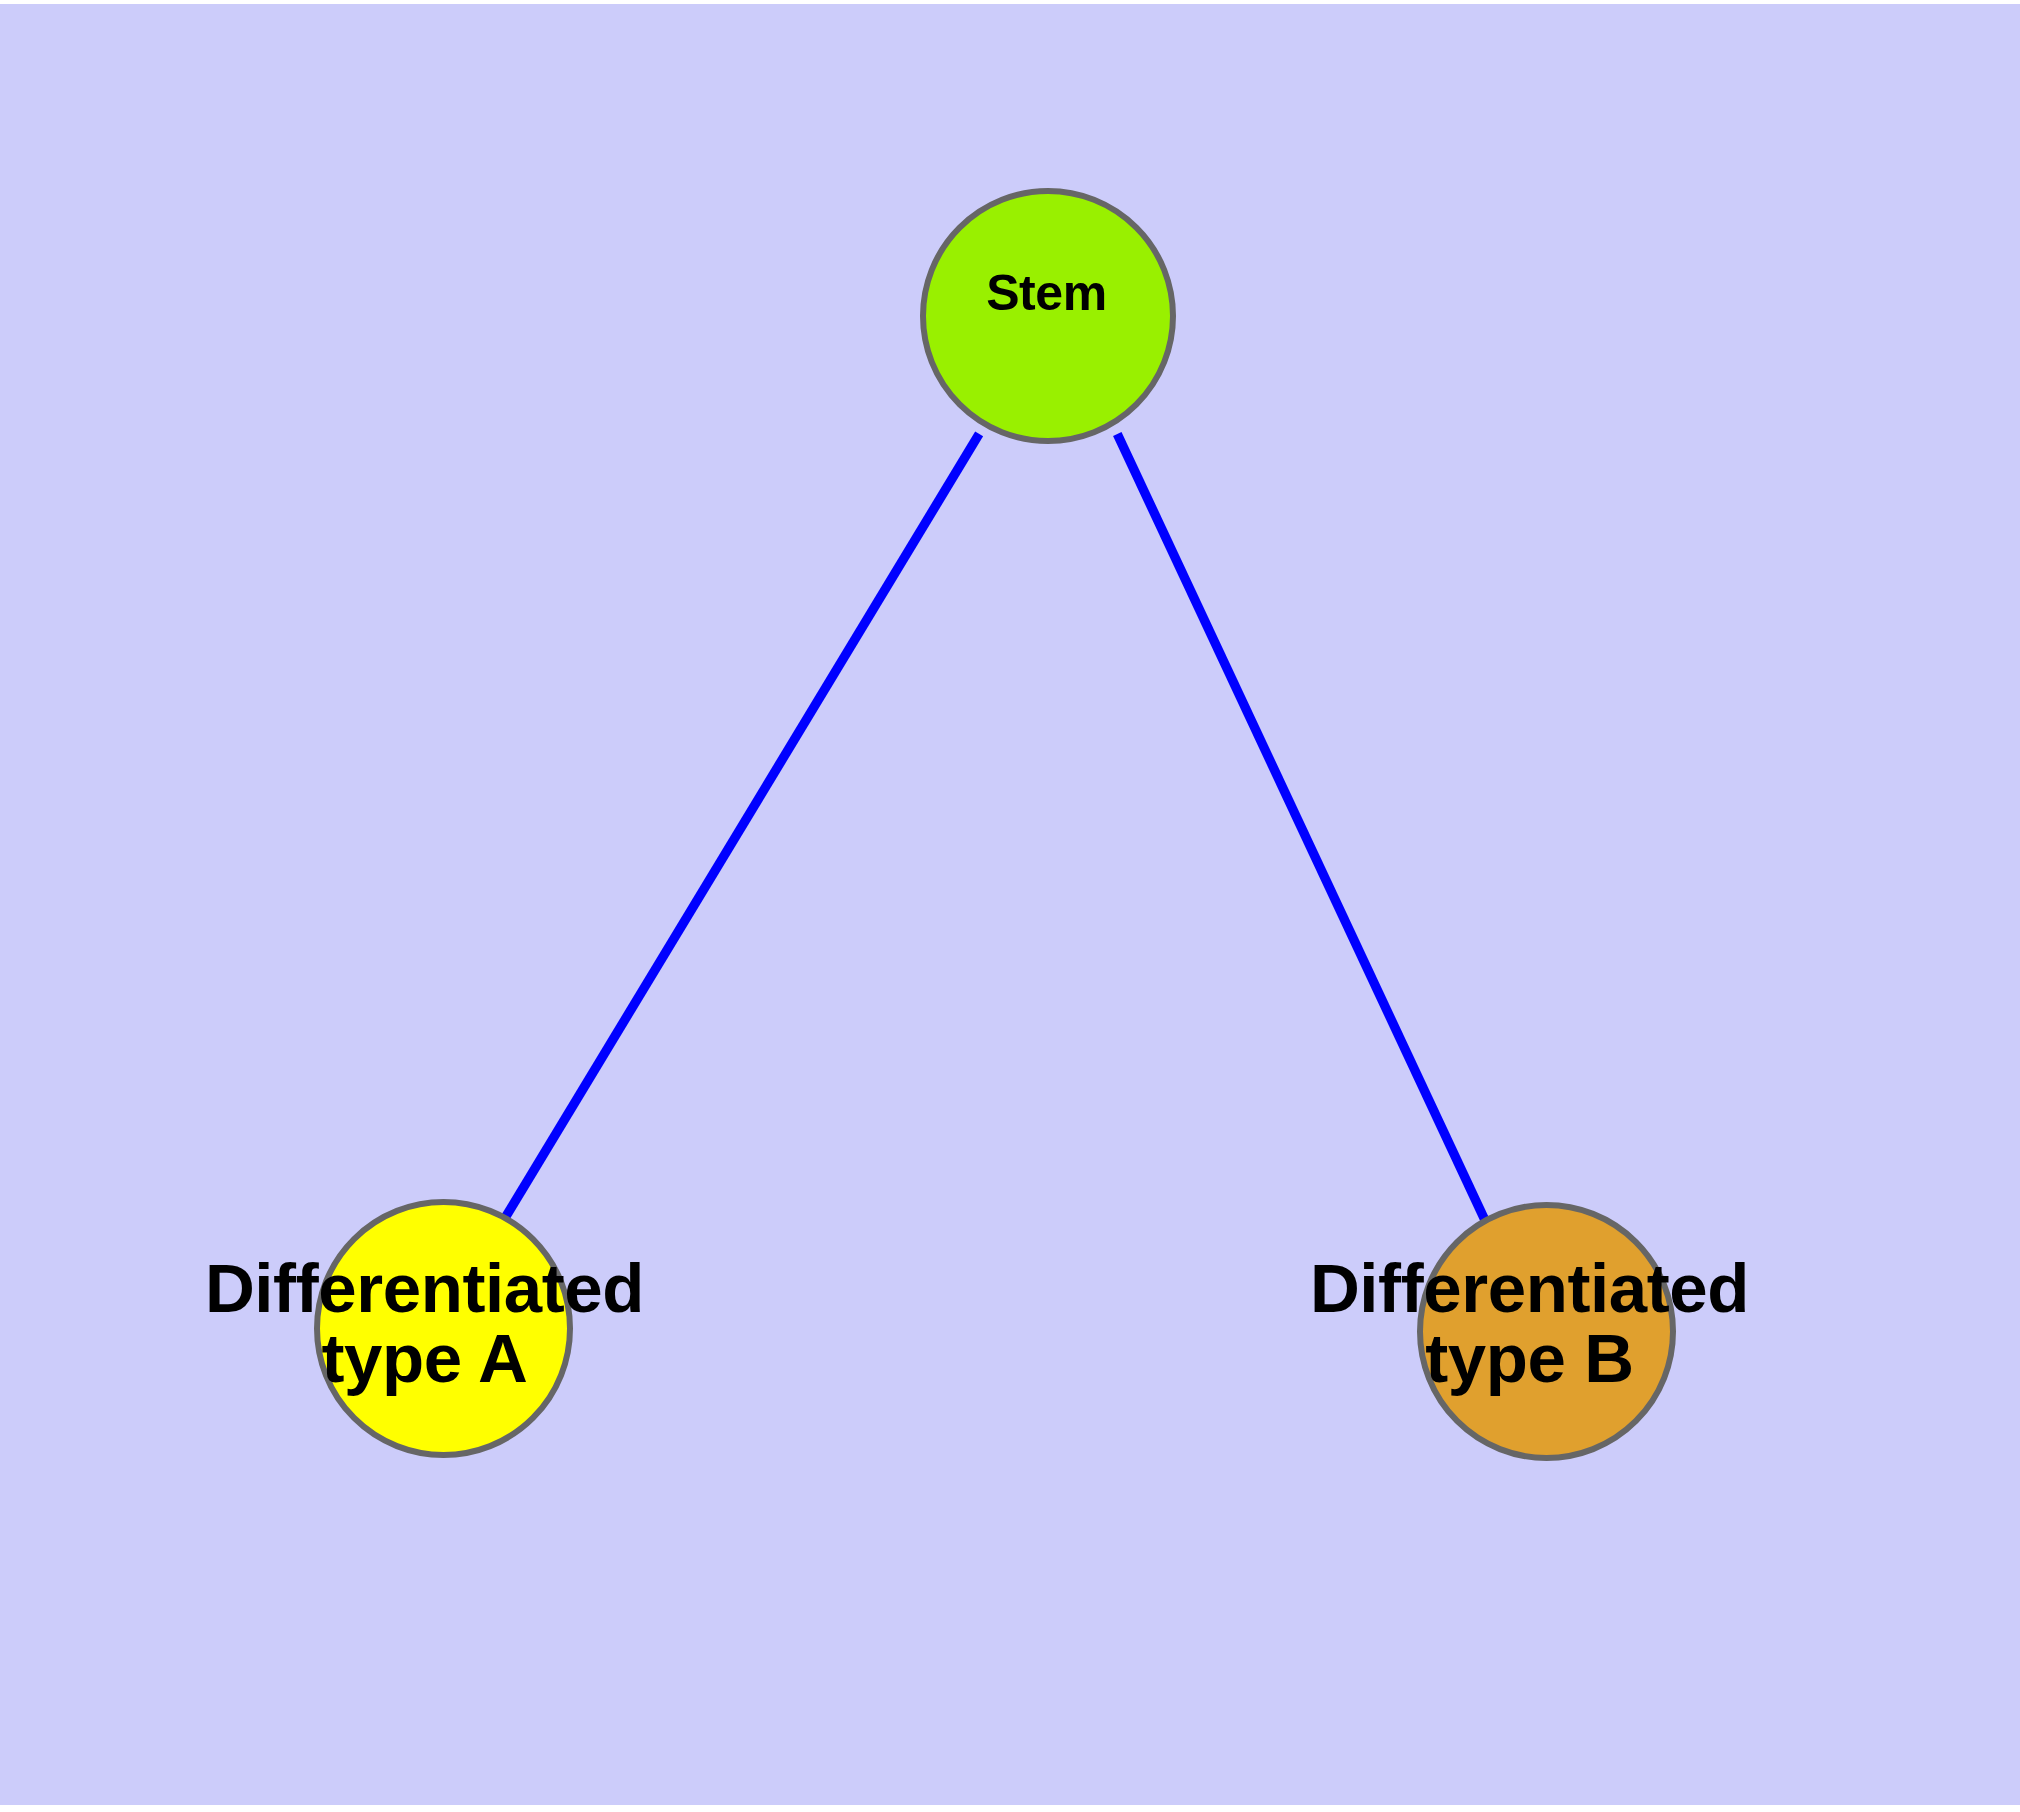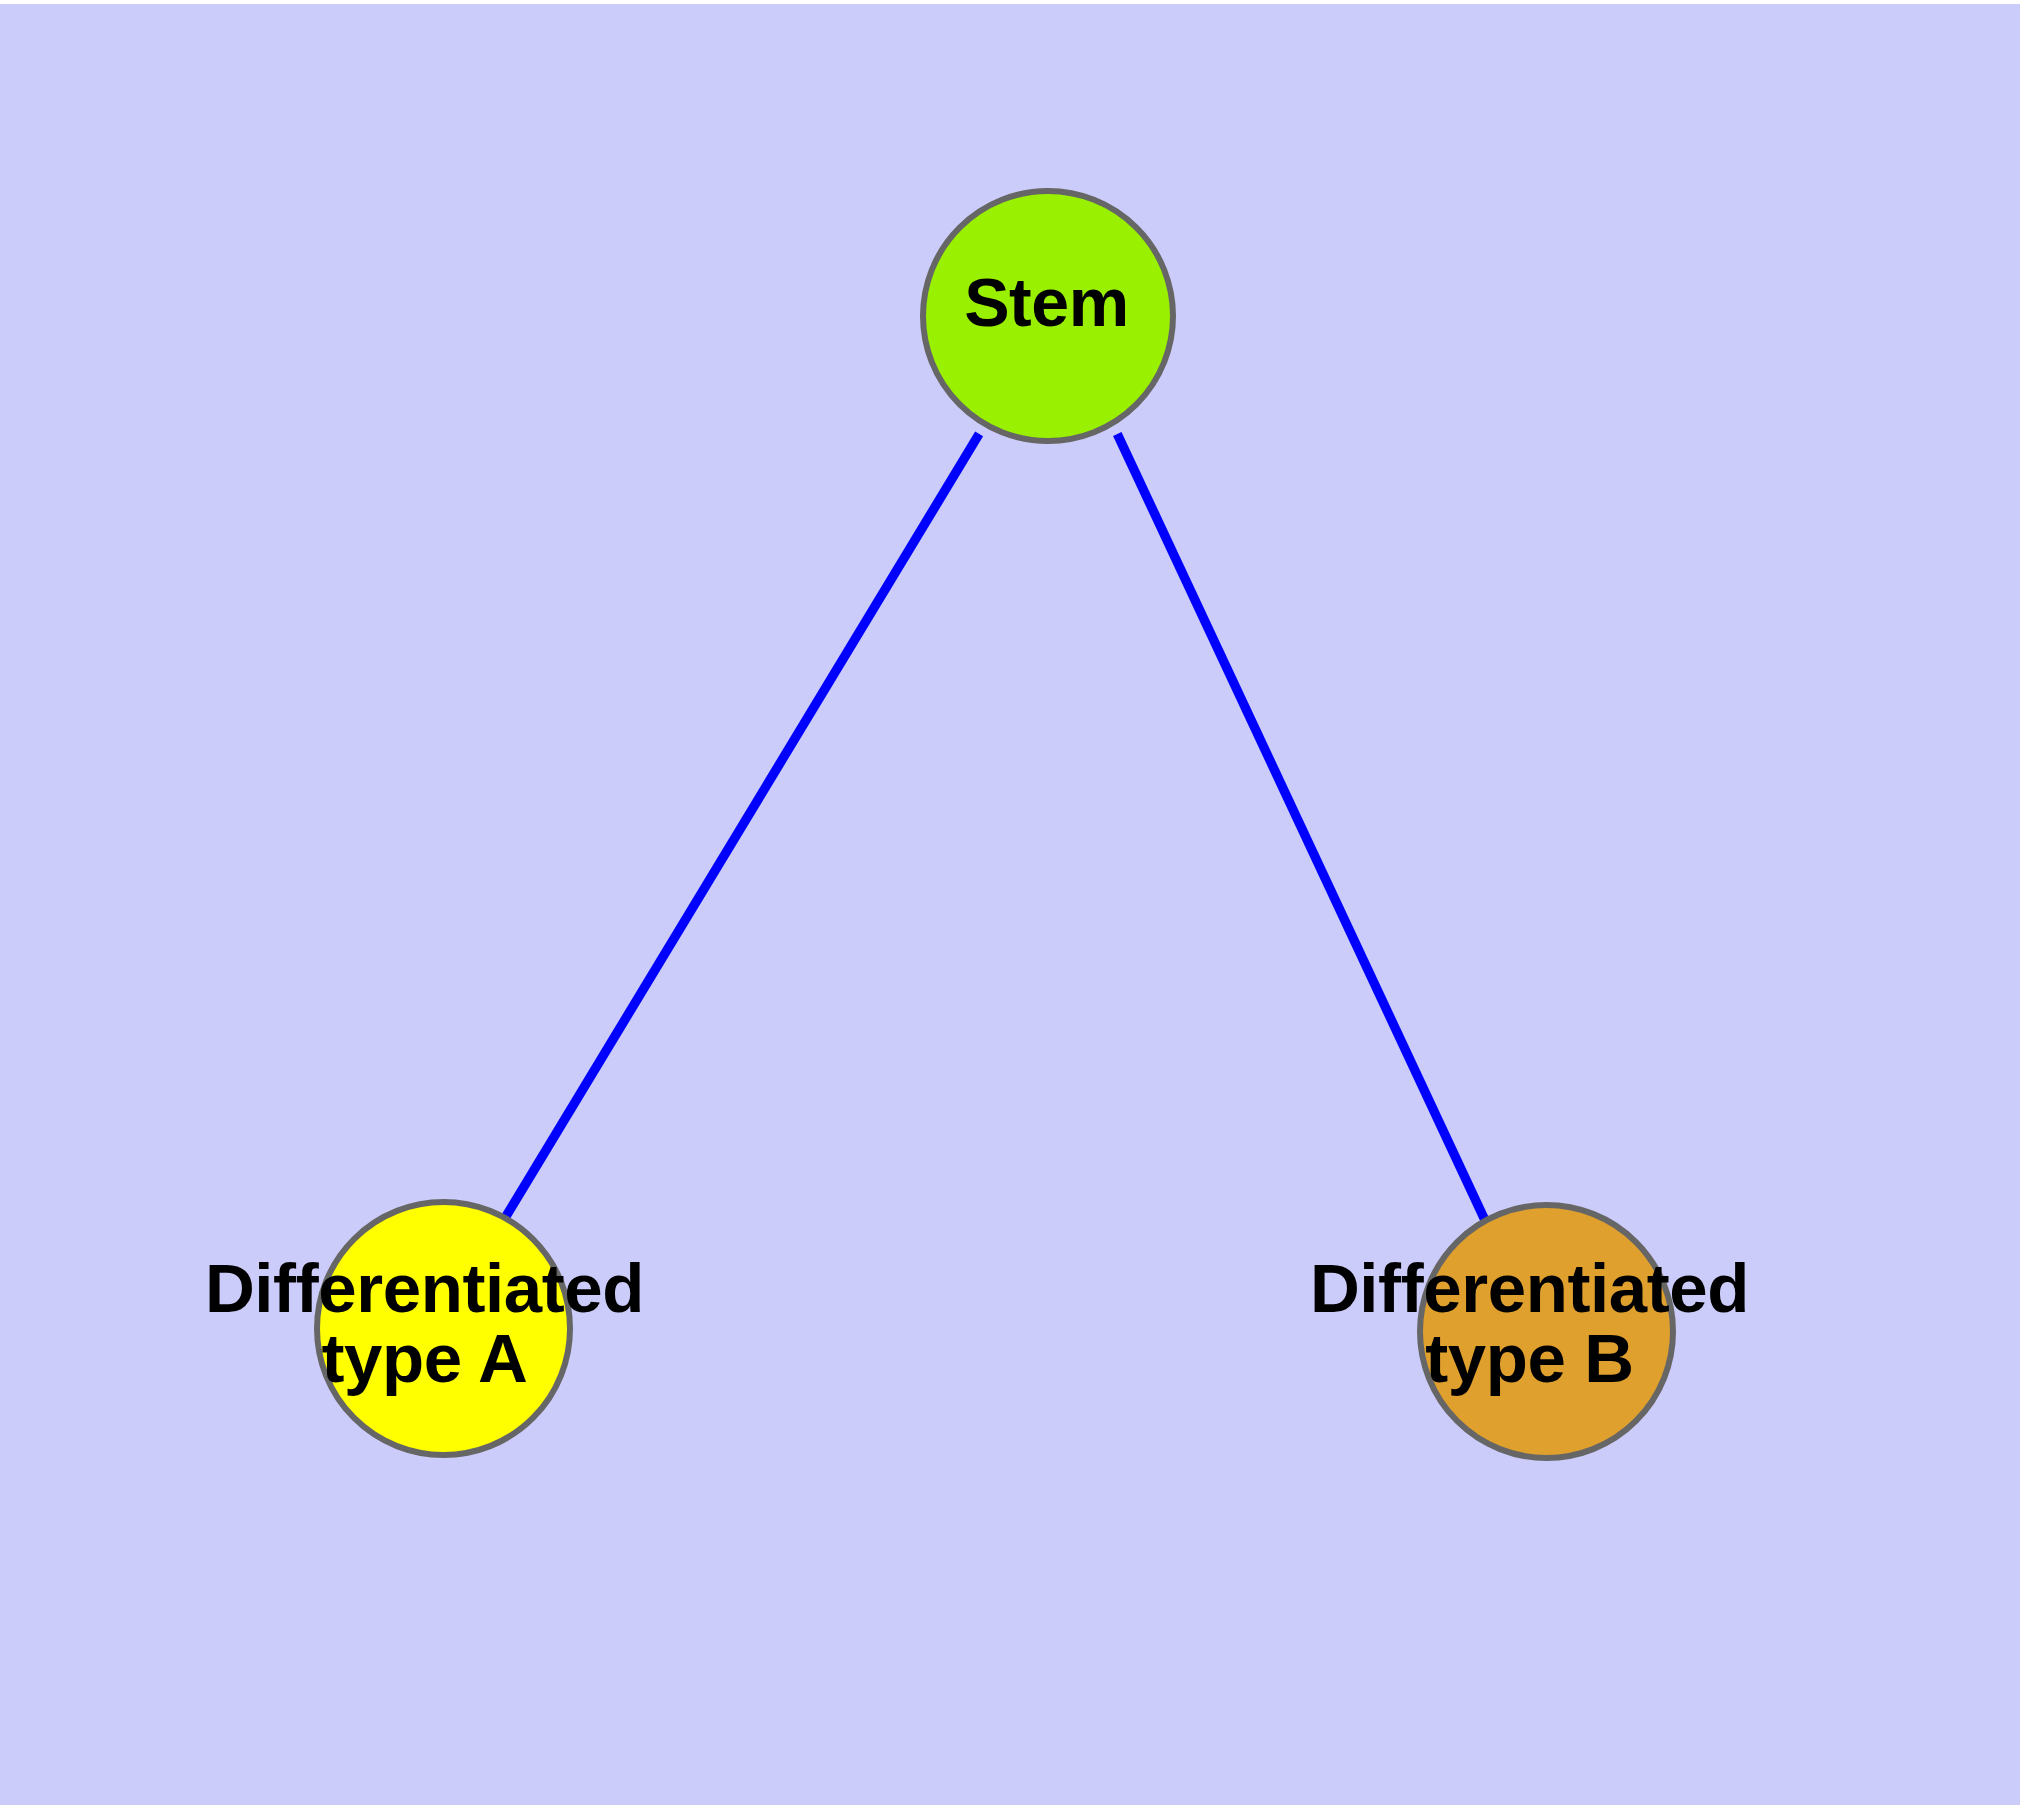--- a/index.html
+++ b/index.html
@@ -62,21 +62,21 @@
   #node-stem {
     left: 920px;
     top: 188px;
     width: 256px;
     height: 256px;
   }
   #label-stem {
     left: 792px;
     top: 268px;
     width: 509px;
-    font-size: 68px;
+    font-size: 50px;
   }
 
   #node-diff-a {
     left: 314px;
     top: 1199px;
     width: 259px;
     height: 259px;
   }
   #label-diff-a {
     left: 170px;

